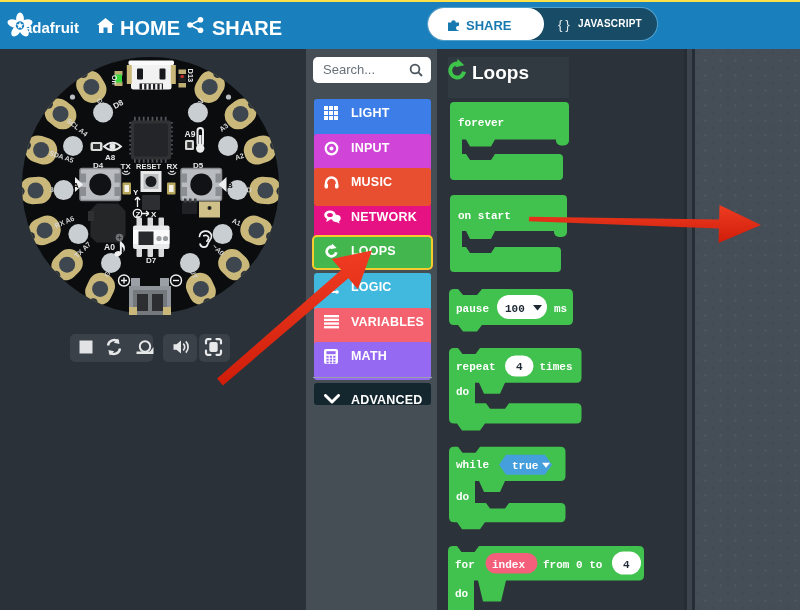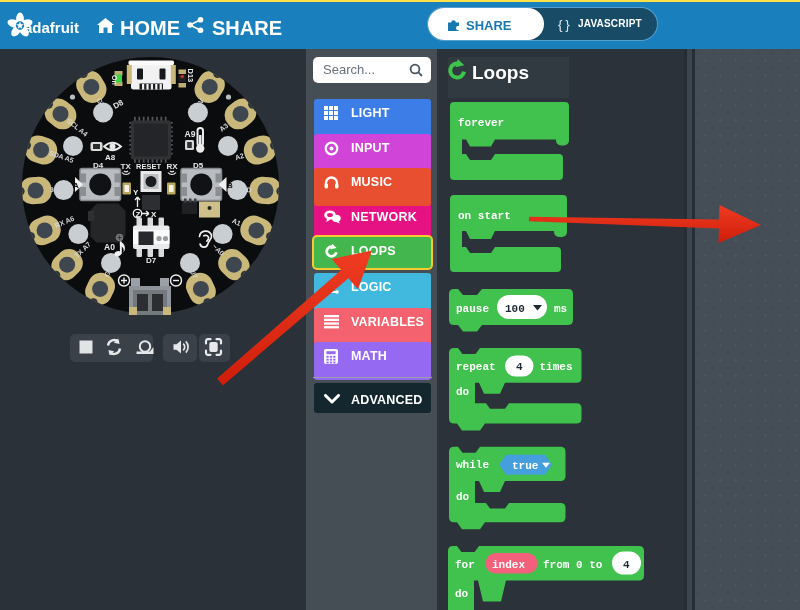--- a/index.html
+++ b/index.html
@@ -438,21 +438,21 @@
           <rect x="2.4" y="9.7" width="2.3" height="1.9" fill="#9669f2"></rect>
           <rect x="5.8" y="9.7" width="2.3" height="1.9" fill="#9669f2"></rect>
           <rect x="9.2" y="9.7" width="2.3" height="1.9" fill="#9669f2"></rect>
           <rect x="2.4" y="12.6" width="2.3" height="1.9" fill="#9669f2"></rect>
           <rect x="5.8" y="12.6" width="2.3" height="1.9" fill="#9669f2"></rect>
           <rect x="9.2" y="12.6" width="2.3" height="1.9" fill="#9669f2"></rect>
         </svg>
         <span class="lbl">MATH</span>
       </div>
 <div style="position:absolute;left:7px;top:330px;width:119px;height:1px;background:#9aa2a9"></div>
-<div class="cat" style="top:336px;height:30px;background:#15272e">
+<div class="cat" style="top:336px;height:22px;background:#15272e">
         <svg width="16" height="10" viewBox="0 0 16 10" style="top:11px">
           <path d="M1.5 1.5 L8 8 L14.5 1.5" fill="none" stroke="#fff" stroke-width="3" stroke-linecap="round" stroke-linejoin="round"></path>
         </svg>
         <span class="lbl" style="top:10px">ADVANCED</span>
       </div>
   </div>
   <div id="header">
 <svg width="26" height="28" viewBox="0 0 26 28" style="position:absolute;left:7px;top:9px">
         <g transform="translate(13,14.5)">
           <ellipse cx="0" cy="-6.4" rx="3.9" ry="6.6" fill="#fff" transform="rotate(0)"></ellipse>

